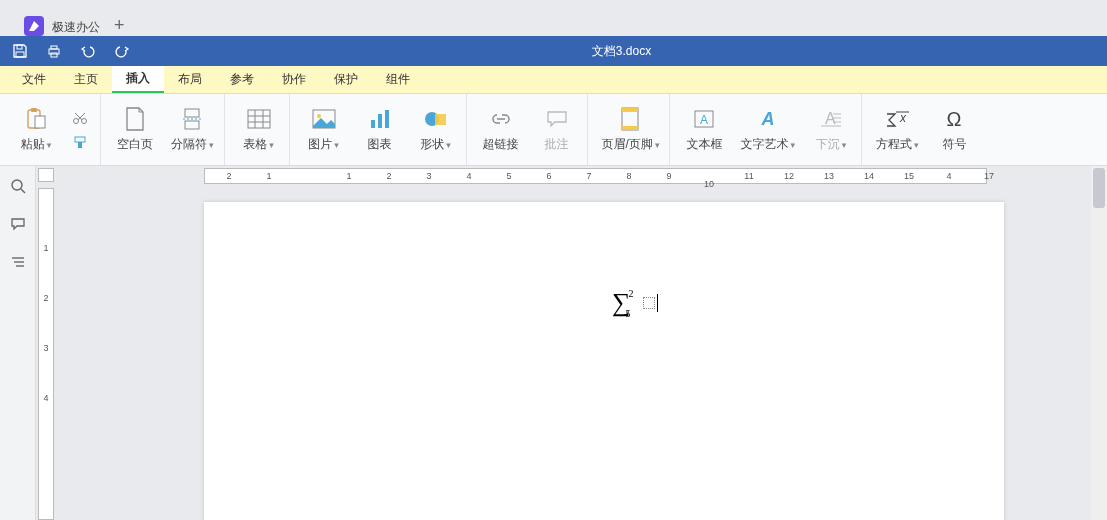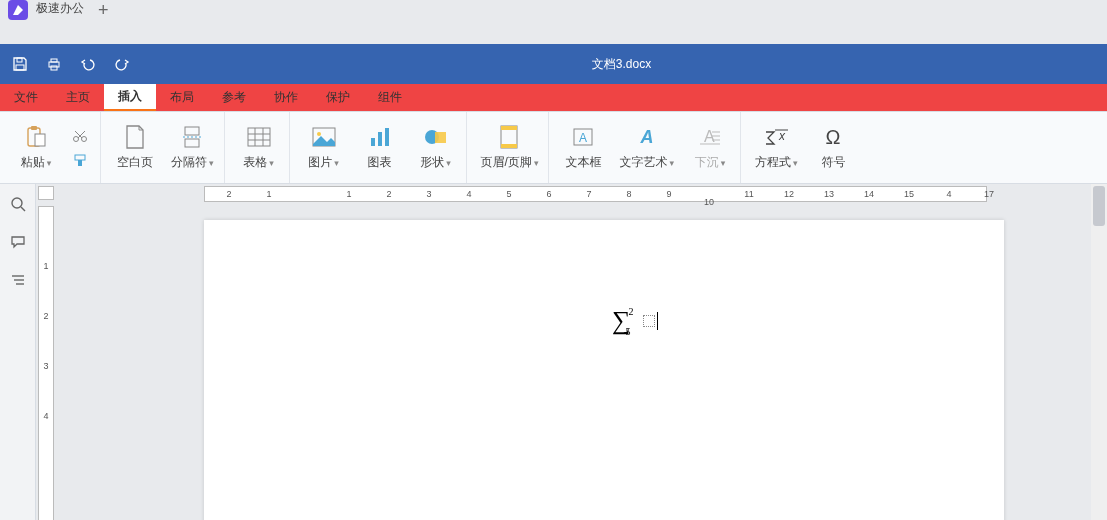--- a/index.html
+++ b/index.html
@@ -1,34 +1,34 @@
 <!DOCTYPE html>
 <html><head>
 <meta charset="utf-8">
 <style>
   * { box-sizing: border-box; margin: 0; padding: 0; }
   body { font-family: "Microsoft YaHei", Arial, sans-serif; font-size: 12px; background: #e8eaed; width: 1107px; height: 520px; overflow: hidden; }
   
-  .titlebar { height: 44px; background: #e8eaed; display: flex; align-items: flex-start; padding: 0 8px; }
+  .titlebar { height: 36px; background: #e8eaed; display: flex; align-items: flex-end; padding: 0 24px; }
   .app-logo { width: 20px; height: 20px; background: #6b4ce6; border-radius: 4px; display: flex; align-items: center; justify-content: center; color: #fff; }
   .app-name { margin-left: 8px; color: #444; }
   .tab { margin-left: 110px; background: #fff; height: 32px; padding: 0 14px; display: flex; align-items: center; border-radius: 6px 6px 0 0; gap: 8px; min-width: 200px; position: relative; }
   .tab-icon { width: 18px; height: 18px; background: #3b6fd6; border-radius: 3px; display: flex; align-items: center; justify-content: center; color:#fff; font-size:10px; }
   .tab-title { color: #333; }
   .tab-close { margin-left: auto; color: #666; cursor: pointer; font-size: 14px; }
   .tab-add { margin-left: 14px; color: #666; font-size: 18px; cursor: pointer; }
 
-  .menubar { height: 40px; background: #3664b0; display: flex; align-items: center; padding: 0 6px; color: #fff; }
+  .menubar { height: 30px; background: #3664b0; display: flex; align-items: center; padding: 0 6px; color: #fff; }
   .menubar .qicon { width: 28px; height: 28px; display: flex; align-items: center; justify-content: center; margin-right: 6px; cursor: pointer; }
   .menubar .spacer { flex: 1; }
   .menubar .doc-title { color: #fff; }
 
-  .tabsbar { height: 28px; background: #ef4444; display: flex; align-items: stretch; border-bottom: 1px solid #d8dde4; padding-left: 0; gap: 0; }
+  .tabsbar { height: 28px; background: #fef9c3; display: flex; align-items: stretch; border-bottom: 1px solid #d8dde4; padding-left: 8px; gap: 0; }
   .tabsbar .mtab { padding: 0 14px; display: flex; align-items: center; color: #333; cursor: pointer; }
-  .tabsbar .mtab.active { background: #fff; font-weight: 600; border-bottom: 2px solid #f97316; }
+  .tabsbar .mtab.active { background: #fff; font-weight: 600; border-bottom: 2px solid #22c55e; }
 
   .ribbon { height: 72px; background: #f8fafc; display: flex; align-items: center; padding: 0 6px; border-bottom: 1px solid #d8dde4; gap: 4px; }
   .rgroup { display: flex; align-items: center; padding: 0 10px; height: 100%; border-right: 1px solid #e1e5eb; gap: 16px; }
   .rgroup:last-child { border-right: none; }
   .ritem { display: flex; flex-direction: column; align-items: center; justify-content: center; gap: 4px; cursor: pointer; color: #444; min-width: 40px; }
   .ritem .icon { width: 28px; height: 26px; display: flex; align-items: center; justify-content: center; }
   .ritem .lbl { font-size: 12px; white-space: nowrap; display: flex; align-items: center; gap: 2px; }
   .ritem.disabled { color: #aaa; }
   .chev { font-size: 9px; color: #888; }
   .paste-side { display: flex; flex-direction: column; gap: 10px; align-items: center; }
@@ -217,20 +217,39 @@
             <rect x="12" y="6" width="11" height="11" fill="#f7c948" opacity="0.9"></rect>
           </svg>
         </div>
       <span class="lbl">
           <span>形状</span>
           <span class="chev">▾</span>
         </span>
     </div>
   </div>
 
+  <div class="rgroup">
+    <div class="ritem">
+      <div class="icon">
+          <svg width="24" height="20" viewBox="0 0 24 20">
+            <path d="M8 6a4 4 0 0 0 0 8h3M16 14a4 4 0 0 0 0-8h-3" fill="none" stroke="#888" stroke-width="1.5"></path>
+            <line x1="8" y1="10" x2="16" y2="10" stroke="#888" stroke-width="1.5"></line>
+          </svg>
+        </div>
+      <span class="lbl">超链接</span>
+    </div>
+    <div class="ritem disabled">
+      <div class="icon">
+          <svg width="24" height="20" viewBox="0 0 24 20">
+            <path d="M3 3h18v10H10l-4 4v-4H3z" fill="none" stroke="#bbb" stroke-width="1.3"></path>
+          </svg>
+        </div>
+      <span class="lbl">批注</span>
+    </div>
+  </div>
 
   <div class="rgroup">
     <div class="ritem">
       <div class="icon">
           <svg width="22" height="26" viewBox="0 0 22 26">
             <rect x="3" y="2" width="16" height="22" fill="none" stroke="#888"></rect>
             <rect x="3" y="2" width="16" height="4" fill="#f7c948"></rect>
             <rect x="3" y="20" width="16" height="4" fill="#f7c948"></rect>
           </svg>
         </div>

